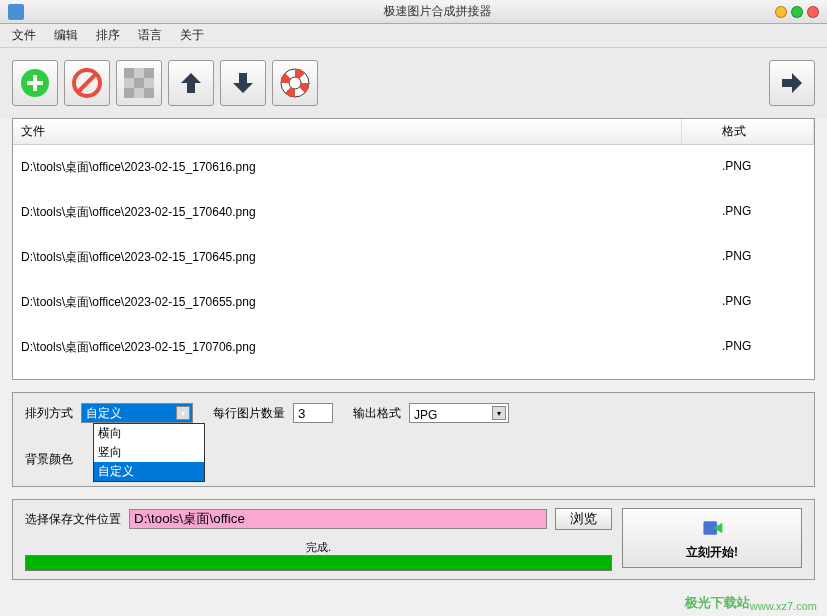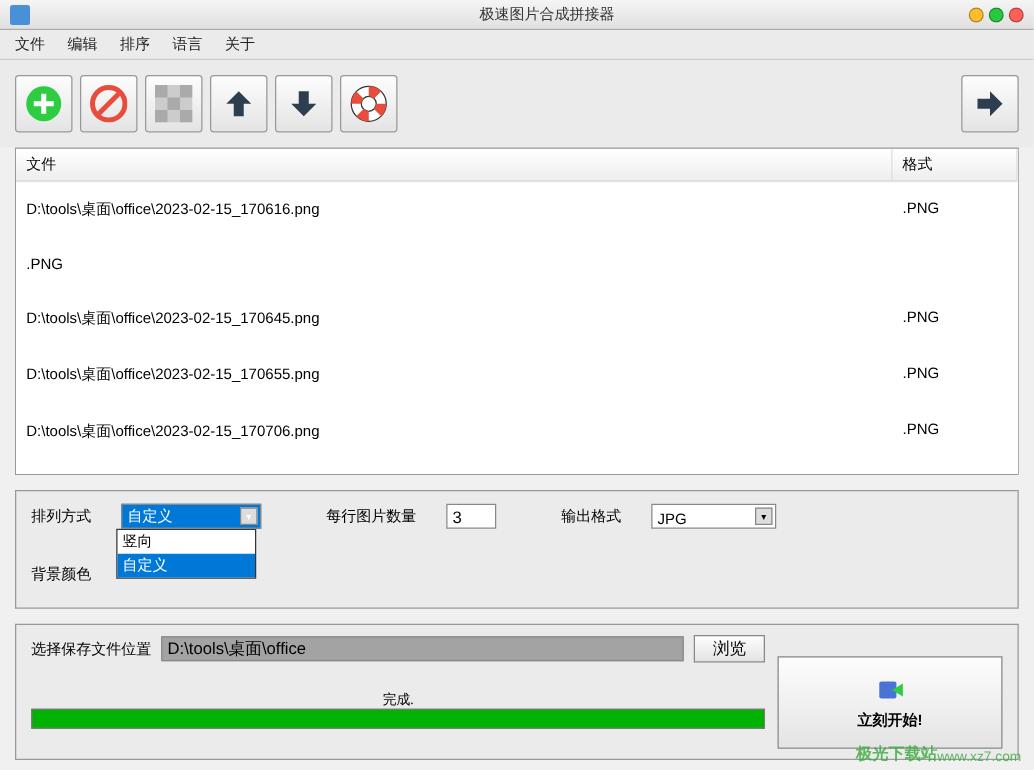--- a/index.html
+++ b/index.html
@@ -18,47 +18,47 @@
     .menu-item { cursor: pointer; color: #222; }
     
     .toolbar { padding: 12px; display: flex; gap: 6px; align-items: center; background: #ebebeb; }
     .tool-btn { width: 46px; height: 46px; background: linear-gradient(to bottom, #fdfdfd, #e4e4e4); border: 1px solid #999; border-radius: 3px; display: flex; align-items: center; justify-content: center; cursor: pointer; }
     .spacer { flex: 1; }
     
     .file-list-container { margin: 0 12px 12px 12px; border: 1px solid #999; background: #fff; height: 262px; overflow: auto; }
     .file-list-header { display: flex; background: linear-gradient(to bottom, #fff, #eee); border-bottom: 1px solid #ccc; font-weight: normal; }
     .file-list-header .col { padding: 4px 8px; border-right: 1px solid #ddd; }
     .col-file { flex: 1; }
-    .col-format { width: 100px; }
+    .col-format { width: 100px; margin-left: 32px; }
     .file-row { display: flex; }
     .file-row .col { padding: 14px 8px; }
     
     .options-panel { margin: 0 12px 12px 12px; border: 1px solid #999; background: #ebebeb; padding: 10px 12px; position: relative; }
-    .option-row { display: flex; align-items: center; gap: 16px; margin-bottom: 8px; }
+    .option-row { display: flex; align-items: center; gap: 0; margin-bottom: 8px; }
     .option-label { min-width: 56px; }
     .select-box { width: 112px; height: 20px; border: 1px solid #888; background: #fff; position: relative; display: flex; align-items: center; padding: 0 4px; }
     .select-box.highlighted { background: #0078d7; color: #fff; }
     .select-arrow { position: absolute; right: 2px; top: 2px; width: 14px; height: 14px; background: #ddd; border: 1px solid #888; display: flex; align-items: center; justify-content: center; font-size: 8px; }
     .dropdown-list { position: absolute; top: 30px; left: 80px; width: 112px; border: 1px solid #333; background: #fff; z-index: 10; }
     .dropdown-list .opt { padding: 1px 4px; }
     .dropdown-list .opt.selected { background: #0078d7; color: #fff; }
     .num-input { width: 40px; height: 20px; border: 1px solid #888; padding: 0 4px; background: #fff; }
     .fmt-select { width: 100px; height: 20px; border: 1px solid #888; background: #fff; padding: 0 4px; display: flex; align-items: flex-end; position: relative; }
     .fmt-select .select-arrow { right: 2px; }
     
     .bottom-panel { margin: 0 12px 12px 12px; border: 1px solid #999; background: #ebebeb; padding: 8px 12px; display: flex; gap: 10px; }
     .bottom-left { flex: 1; }
-    .save-row { display: flex; align-items: center; gap: 8px; margin-bottom: 22px; }
-    .path-input { flex: 1; height: 20px; border: 1px solid #888; background: #a3a3a3; padding: 0 4px; }
+    .save-row { display: flex; align-items: center; gap: 8px; margin-bottom: 10px; }
+    .path-input { flex: 1; height: 20px; border: 1px solid #888; background: #f9a8d4; padding: 0 4px; }
     .browse-btn { height: 22px; padding: 0 14px; border: 1px solid #888; background: linear-gradient(to bottom, #fdfdfd, #e4e4e4); cursor: pointer; }
     .progress-container { position: relative; }
-    .progress-label { text-align: center; font-size: 11px; font-family: Liberation Serif, serif; }
+    .progress-label { text-align: center; font-size: 11px; }
     .progress-bar { height: 16px; background: #01b301; border: 1px solid #777; position: relative; }
     
-    .start-btn { width: 180px; height: 74px; border: 1px solid #888; background: linear-gradient(to bottom, #fdfdfd, #e4e4e4); display: flex; flex-direction: column; align-items: center; justify-content: center; gap: 4px; cursor: pointer; font-weight: bold; margin-top: 17px; }
+    .start-btn { width: 180px; height: 60px; border: 1px solid #888; background: linear-gradient(to bottom, #fdfdfd, #e4e4e4); display: flex; flex-direction: column; align-items: center; justify-content: center; gap: 4px; cursor: pointer; font-weight: bold; }
     .start-icon { width: 24px; height: 24px; }
     
     .watermark { position: absolute; bottom: 4px; right: 10px; display: flex; flex-direction: row; align-items: flex-end; opacity: 0.8; pointer-events: none; }
     .watermark-text { font-size: 13px; color: #3aab3f; font-weight: bold; }
     .watermark-url { font-size: 11px; color: #3aab3f; }
     
     svg { display: block; }
   </style>
 </head>
 <body>
@@ -137,20 +137,21 @@
   <div class="file-list-header">
     <div class="col col-file">文件</div>
     <div class="col col-format">格式</div>
   </div>
   <div id="file-rows">
       <div class="file-row">
         <div class="col col-file">D:\tools\桌面\office\2023-02-15_170616.png</div>
         <div class="col col-format">.PNG</div>
       </div>
       <div class="file-row">
+        <div class="col col-file">D:\tools\桌面\office\2023-02-15_170640.png</div>
         <div class="col col-format">.PNG</div>
       </div>
       <div class="file-row">
         <div class="col col-file">D:\tools\桌面\office\2023-02-15_170645.png</div>
         <div class="col col-format">.PNG</div>
       </div>
       <div class="file-row">
         <div class="col col-file">D:\tools\桌面\office\2023-02-15_170655.png</div>
         <div class="col col-format">.PNG</div>
       </div>
@@ -176,20 +177,21 @@
     <input class="num-input" value="3" style="">
     <span style="width:20px;"></span>
     <span class="option-label">输出格式</span>
     <div class="fmt-select">
       <span>JPG</span>
       <div class="select-arrow">▾</div>
     </div>
   </div>
 
   <div class="dropdown-list">
+    <div class="opt">横向</div>
     <div class="opt">竖向</div>
     <div class="opt selected">自定义</div>
   </div>
 
   <div class="option-row" style="margin-top:28px;align-items:flex-end;">
     <span class="option-label">背景颜色</span>
   </div>
 </div>
 
 <div class="bottom-panel">

